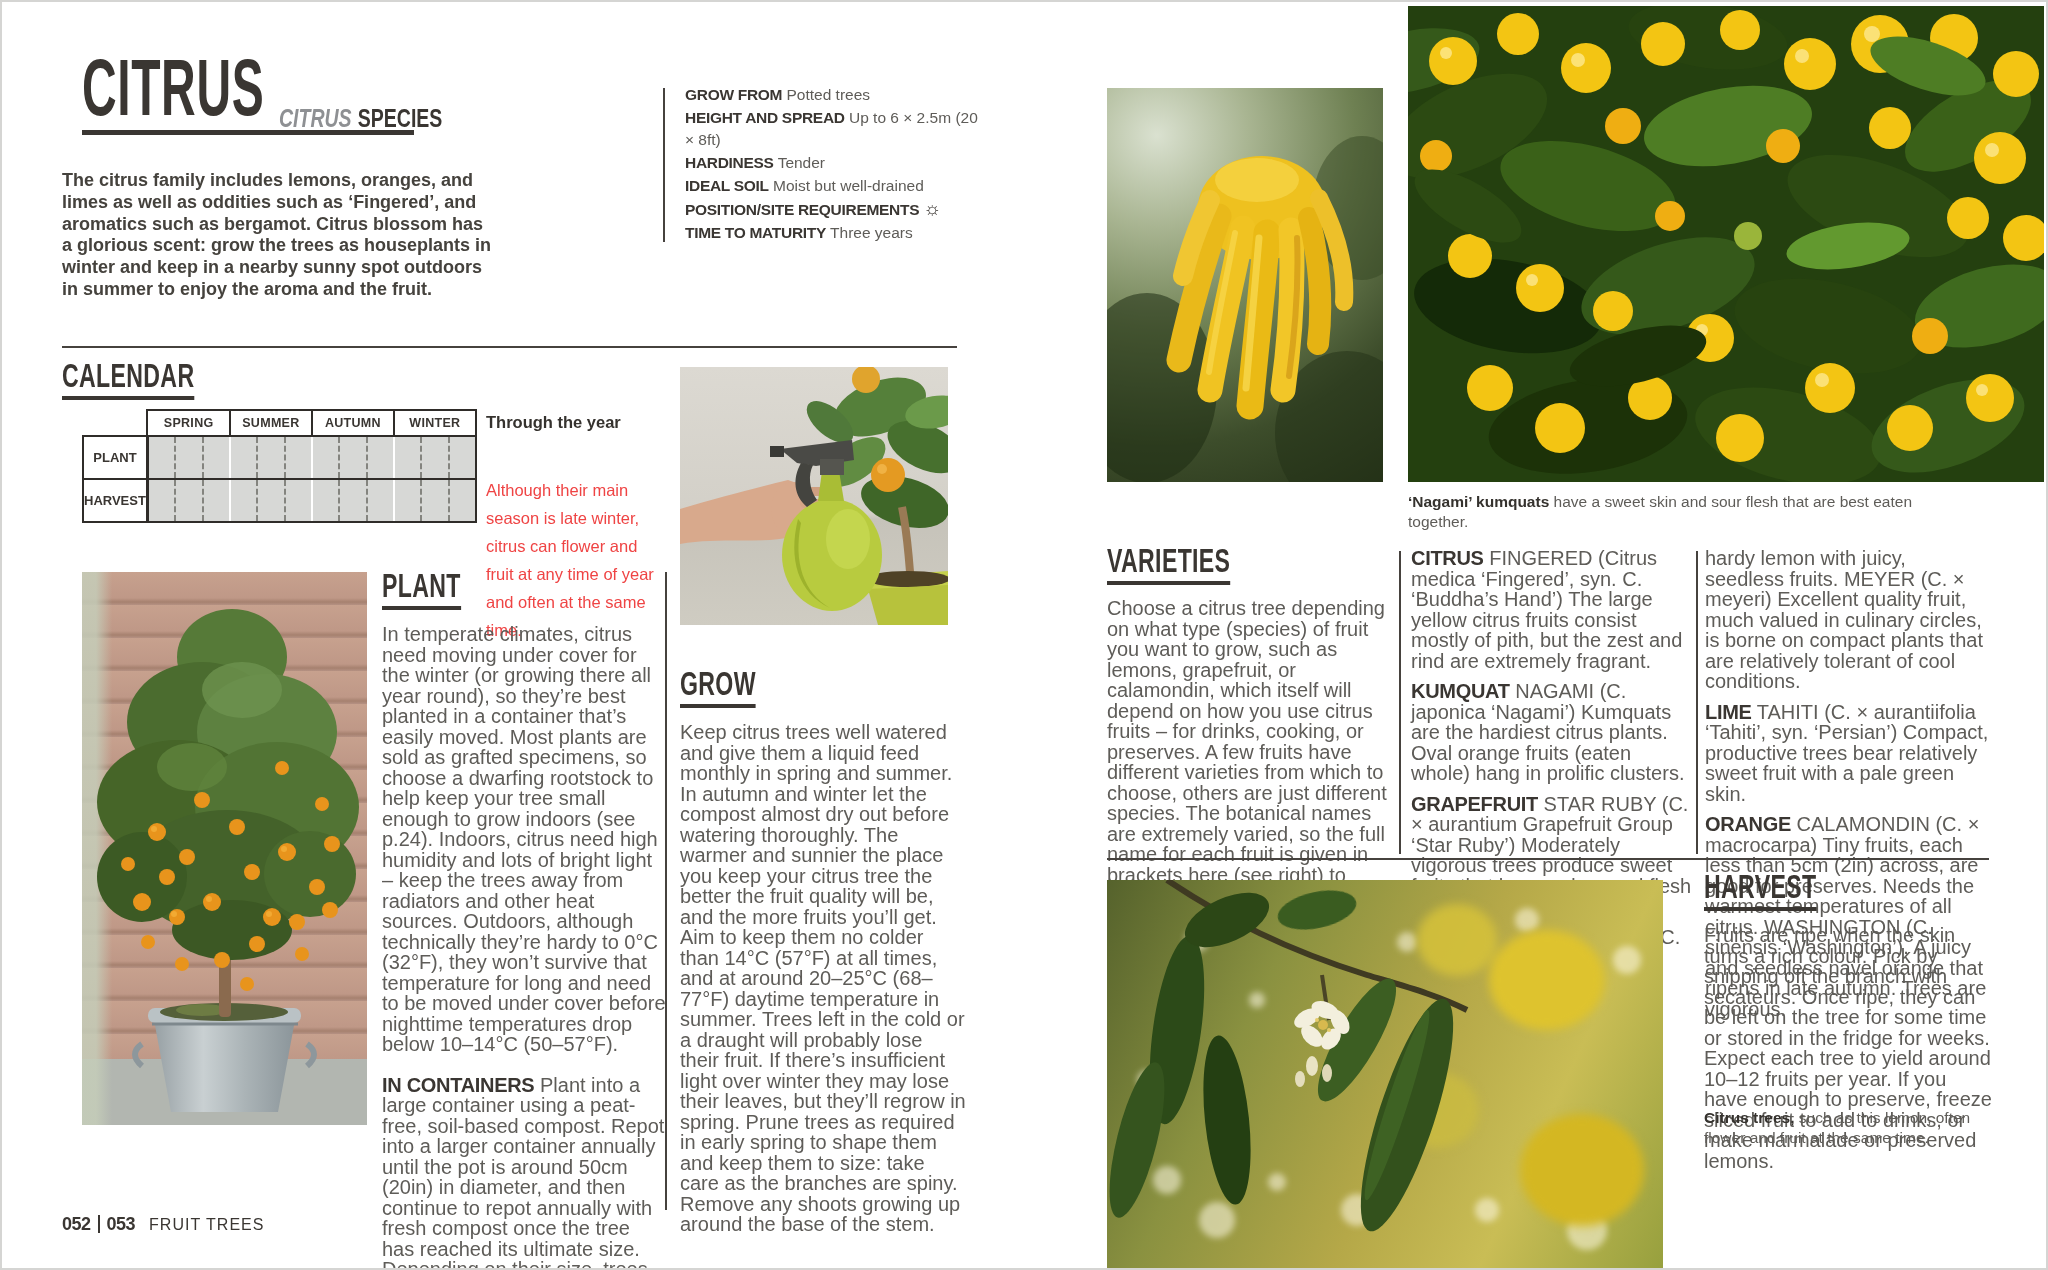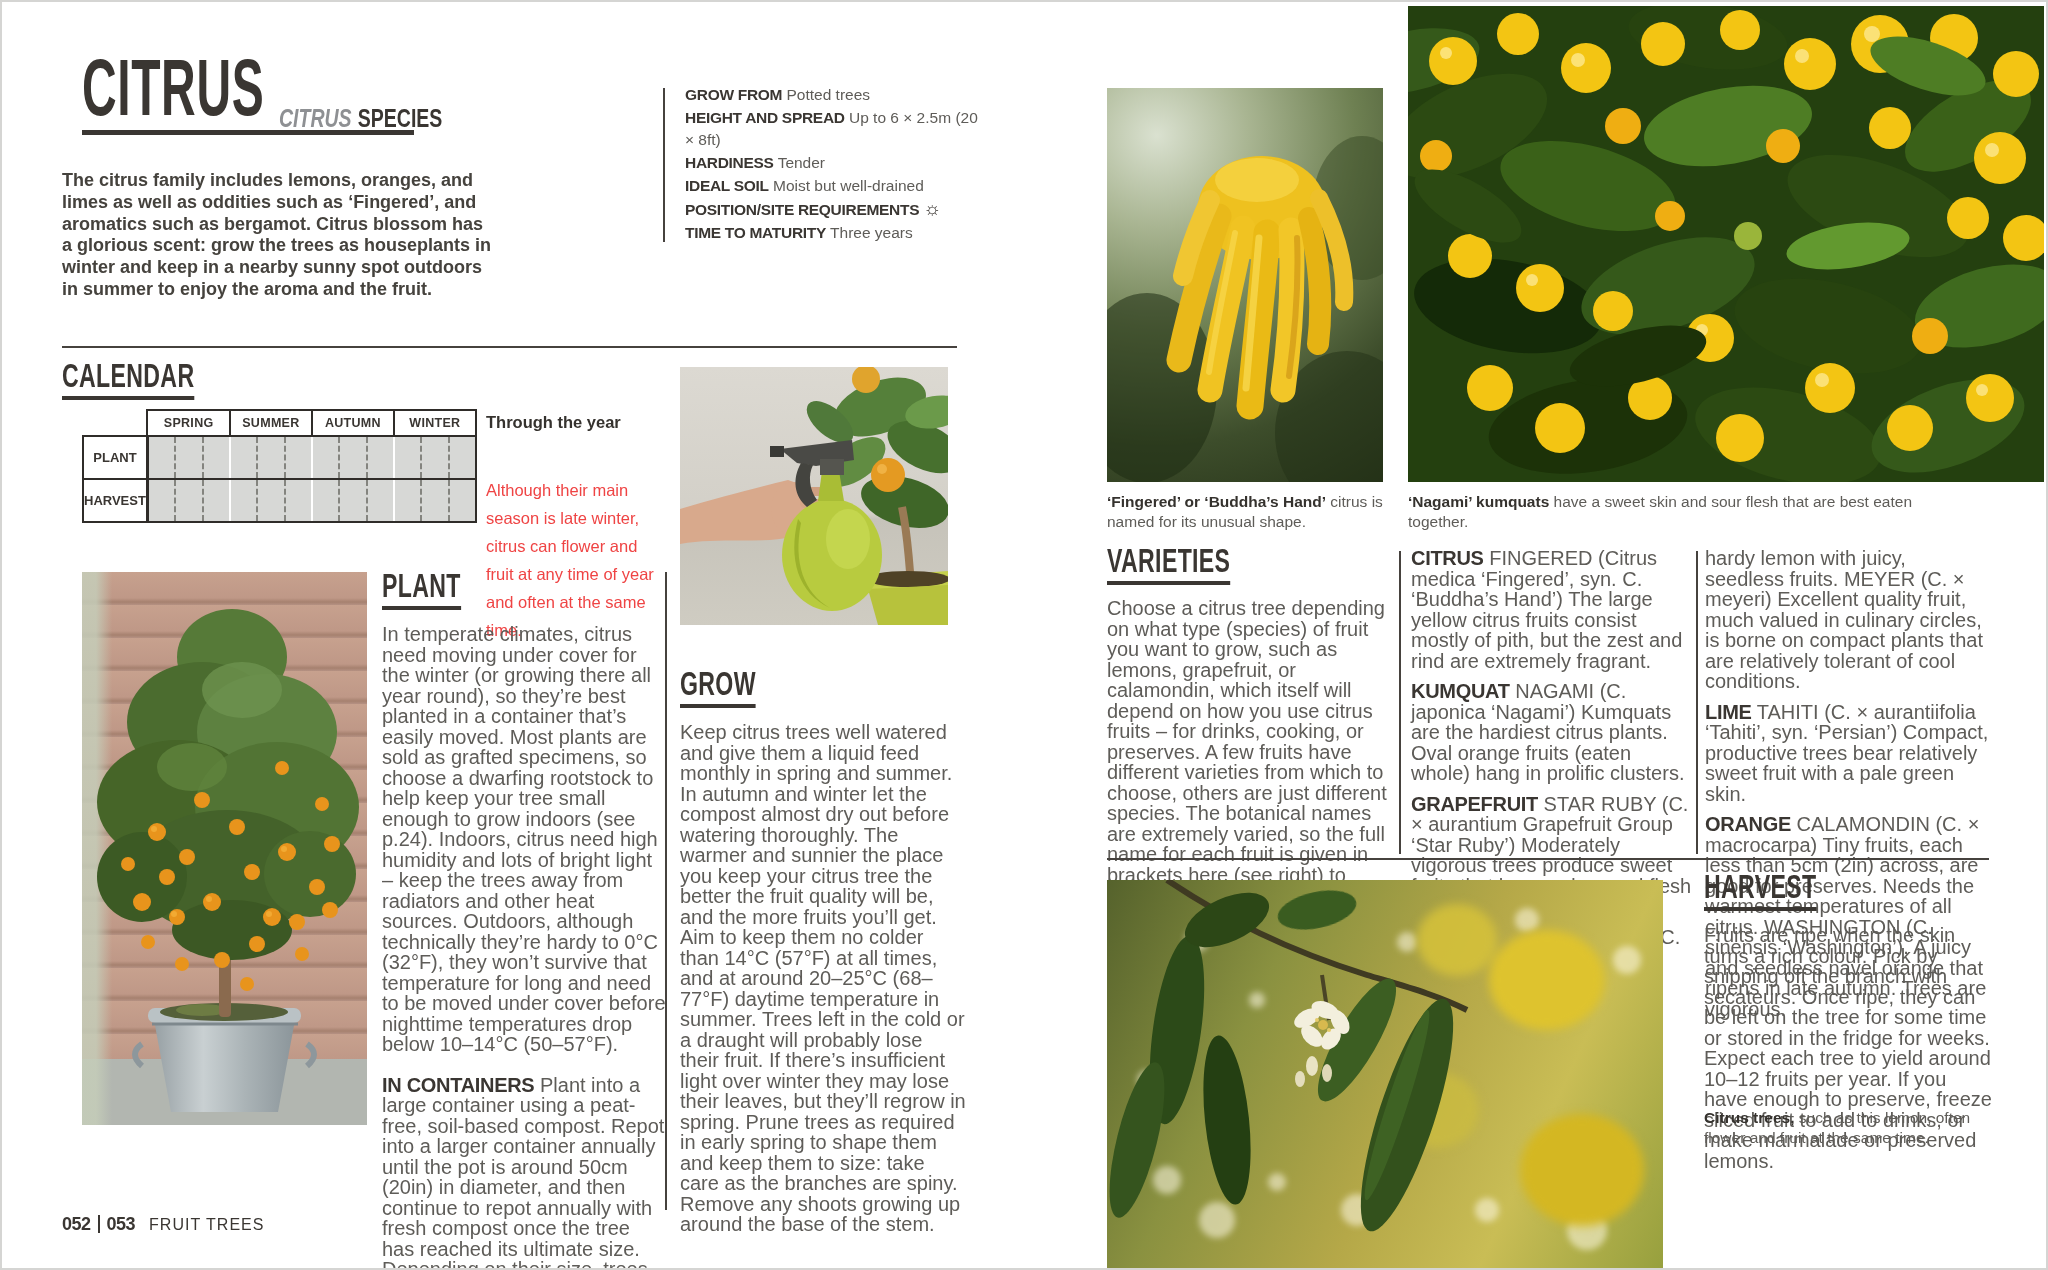--- a/index.html
+++ b/index.html
@@ -373,23 +373,20 @@
       </g>
       <g>
         <ellipse cx="520" cy="60" rx="60" ry="24" fill="#4e7d24" transform="rotate(18 520 60)"></ellipse>
         <ellipse cx="230" cy="350" rx="70" ry="26" fill="#1c3208" transform="rotate(-14 230 350)"></ellipse>
         <ellipse cx="60" cy="200" rx="60" ry="24" fill="#2c4a12" transform="rotate(30 60 200)"></ellipse>
         <ellipse cx="440" cy="240" rx="62" ry="22" fill="#62992f" transform="rotate(-8 440 240)"></ellipse>
       </g>
     </svg>
   </figure>
 
-  <div class="abs cap" style="left:1105px; top:490px; width:286px;">
-    <b>‘Fingered’ or ‘Buddha’s Hand’</b><span> citrus is named for its unusual shape.</span>
-  </div>
   <div class="abs cap" style="left:1406px; top:490px; width:566px;">
     <b>‘Nagami’ kumquats</b><span> have a sweet skin and sour flesh that are best eaten together.</span>
   </div>
 
   <div class="abs" style="left:1105px; top:542px;">
     <span class="sech">VARIETIES</span>
   </div>
   <div class="abs body" style="left:1105px; top:596px; width:288px;">Choose a citrus tree depending on what type (species) of fruit you want to grow, such as lemons, grapefruit, or calamondin, which itself will depend on how you use citrus fruits – for drinks, cooking, or preserves. A few fruits have different varieties from which to choose, others are just different species. The botanical names are extremely varied, so the full name for each fruit is given in brackets here (see right) to avoid any confusion. All are self-pollinating.</div>
 
   <div class="abs vline" style="left:1397px; top:549px; height:303px; width:1.5px;"></div>

